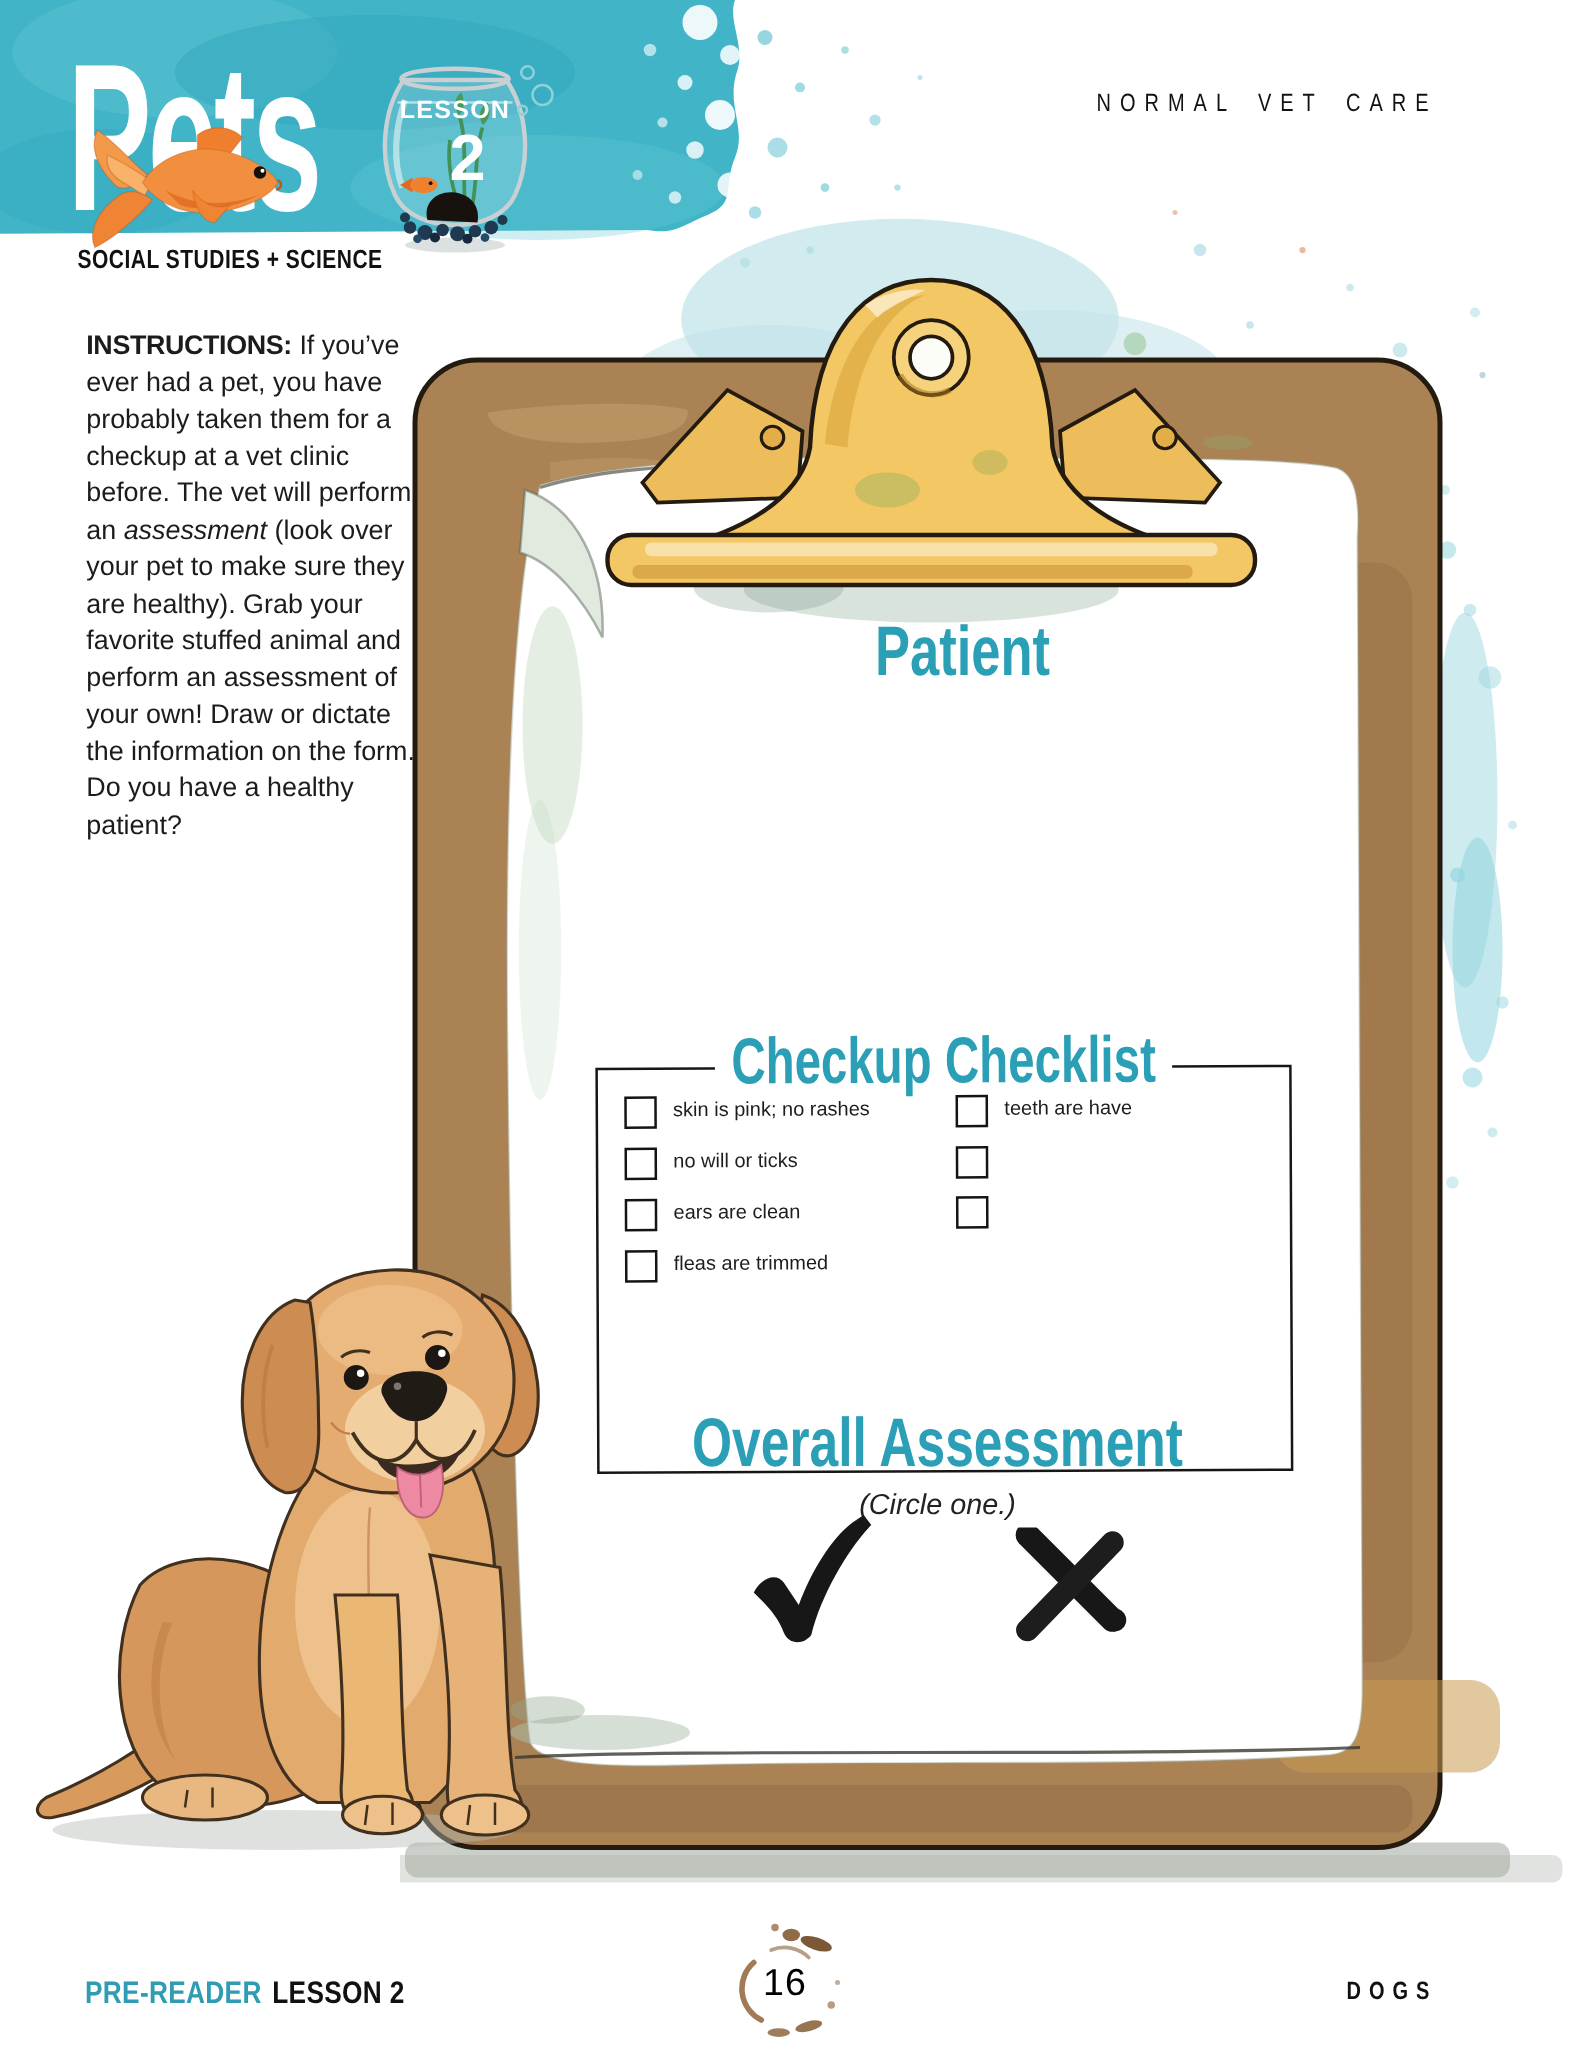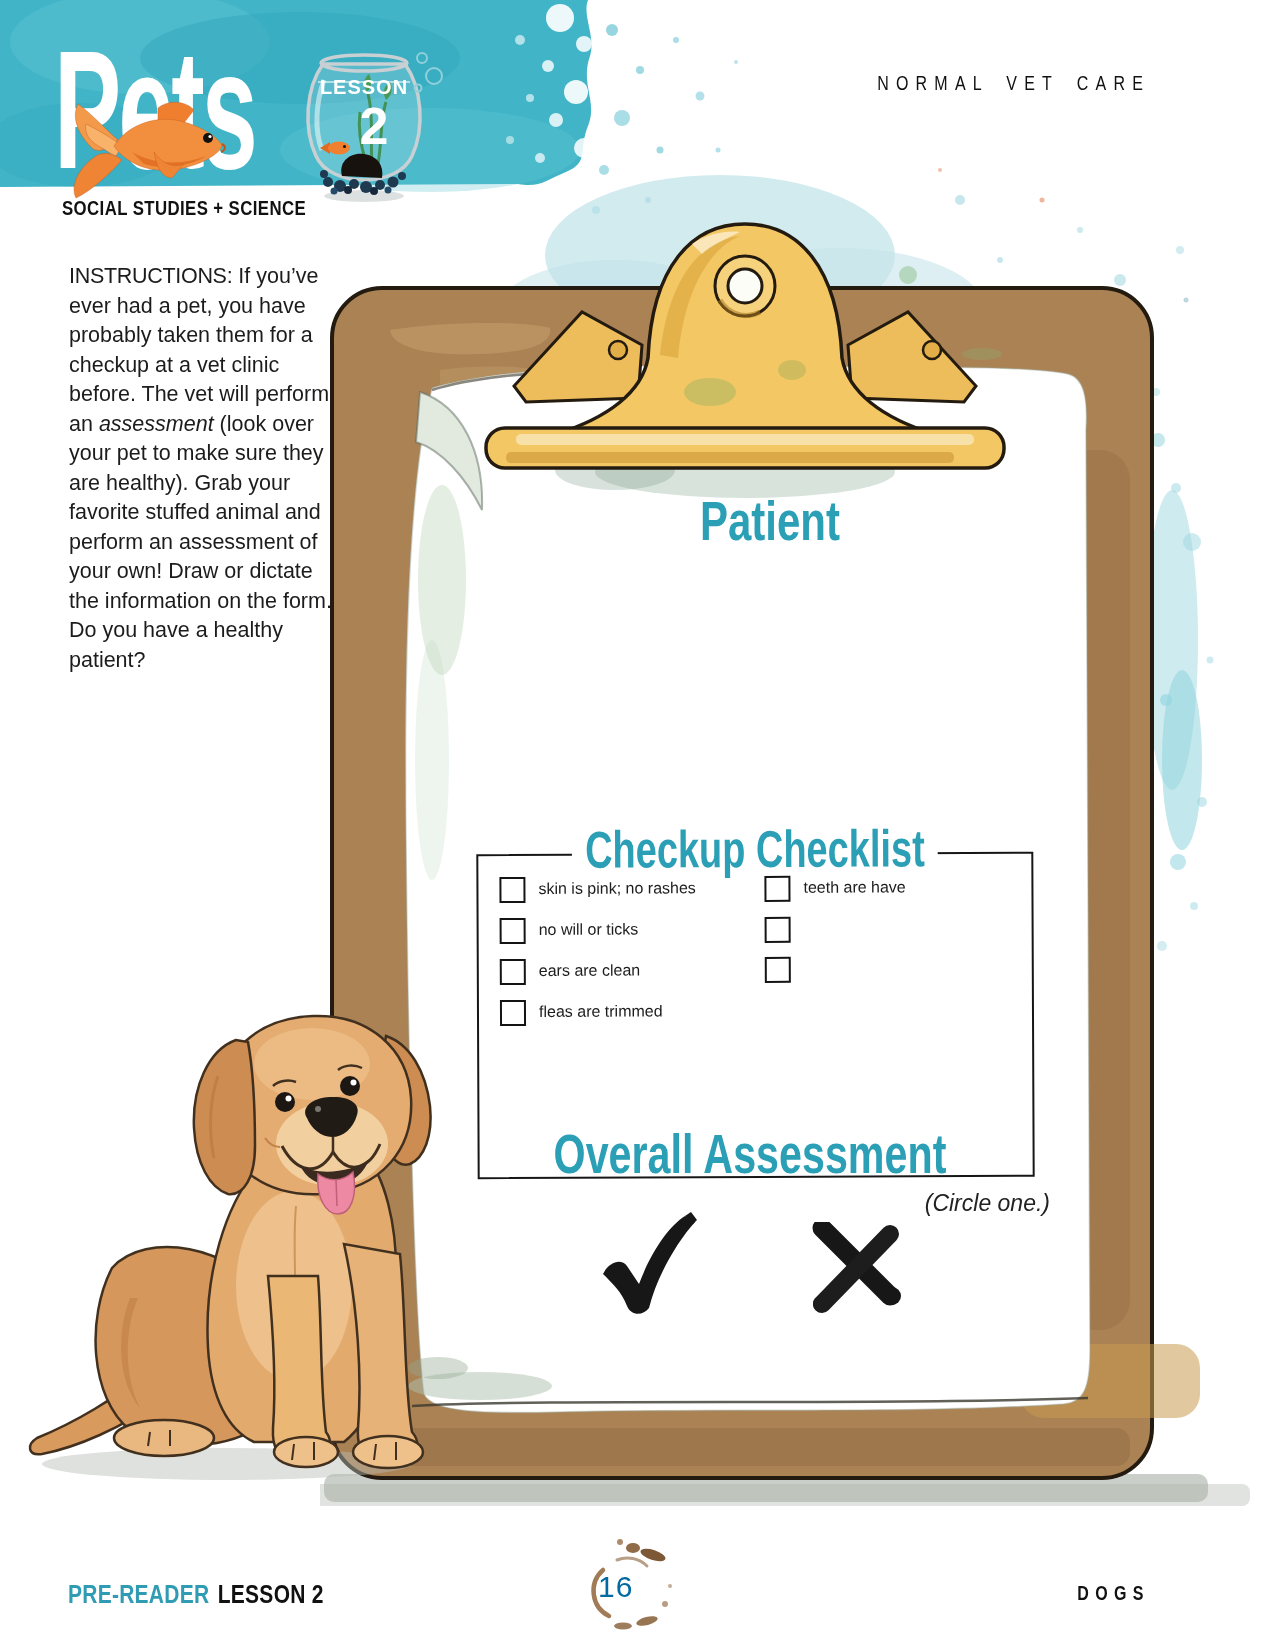--- a/index.html
+++ b/index.html
@@ -22,21 +22,21 @@
   }
   .unit-title {
     top:72px; right:125px; font-size:20px; font-weight:400; color:#111;
     letter-spacing:9px; word-spacing:8px; transform:scaleX(.8); transform-origin:right top; white-space:nowrap;
   }
 
   
   .instructions {
     left:69px; top:262px; width:276px; font-size:21.5px; line-height:29.5px; color:#1c1c1c;
   }
-  .instructions .label { font-weight:400; letter-spacing:-.3px; }
+  .instructions .label { font-weight:700; letter-spacing:-.3px; }
   .instructions .em { font-style:italic; }
 
   
   .teal-heading { color:#2b9fb5; font-weight:700; white-space:nowrap; }
   .patient-heading {
     left:470px; top:488px; width:600px; text-align:center; font-size:56px;
     transform:scaleX(.75); transform-origin:center top;
   }
   .checklist-box {
     left:477px; top:853px; width:557px; height:325px;
@@ -54,35 +54,35 @@
   .chk-box {
     flex:0 0 auto; width:26px; height:26px; border:2.5px solid #141414;
     margin:3px 13px 0 0; background:#fff;
   }
   .chk-label { font-size:16px; line-height:30px; color:#1d1d1d; }
   .overall-heading {
     left:450px; top:1122px; width:600px; text-align:center; font-size:55px;
     transform:scaleX(.75); transform-origin:center top;
   }
   .circle-one {
-    left:450px; top:1190px; width:600px; text-align:right;
+    left:450px; top:1190px; width:600px; text-align:center;
     font-size:23px; font-style:italic; color:#222;
   }
   .assess-opt { cursor:pointer; }
 
   
   .footer-left {
     left:68px; top:1580px; font-size:25px; font-weight:700; white-space:nowrap;
     transform:scaleX(.84); transform-origin:left top; letter-spacing:.3px;
   }
   .footer-left .level { color:#2f9cb3; margin-right:10px; }
   .footer-left .lesson { color:#111; }
   .page-number {
-    left:598px; top:1570px; width:60px; 
-    font-size:30px; color:#0369a1; letter-spacing:1px;
+    left:598px; top:1570px; width:60px; text-align:center;
+    font-size:30px; color:#000000; letter-spacing:1px;
   }
   .footer-right {
     top:1582px; right:125px; font-size:20px; font-weight:700; color:#111;
     letter-spacing:8px; transform:scaleX(.8); transform-origin:right top; white-space:nowrap;
   }
 </style>
 </head>
 <body>
 
 <div class="page">

